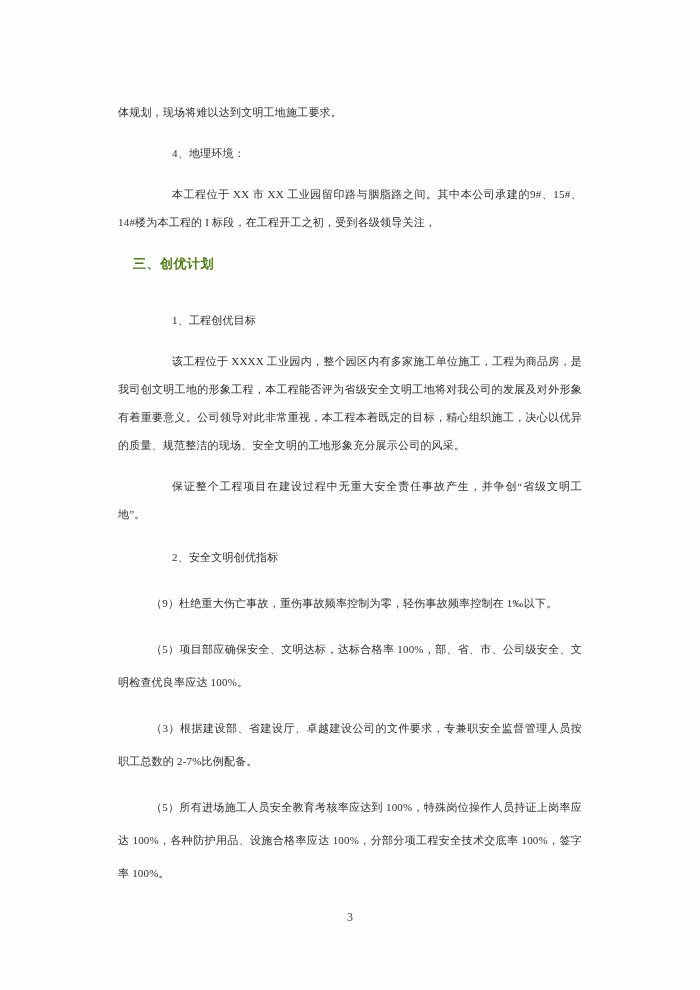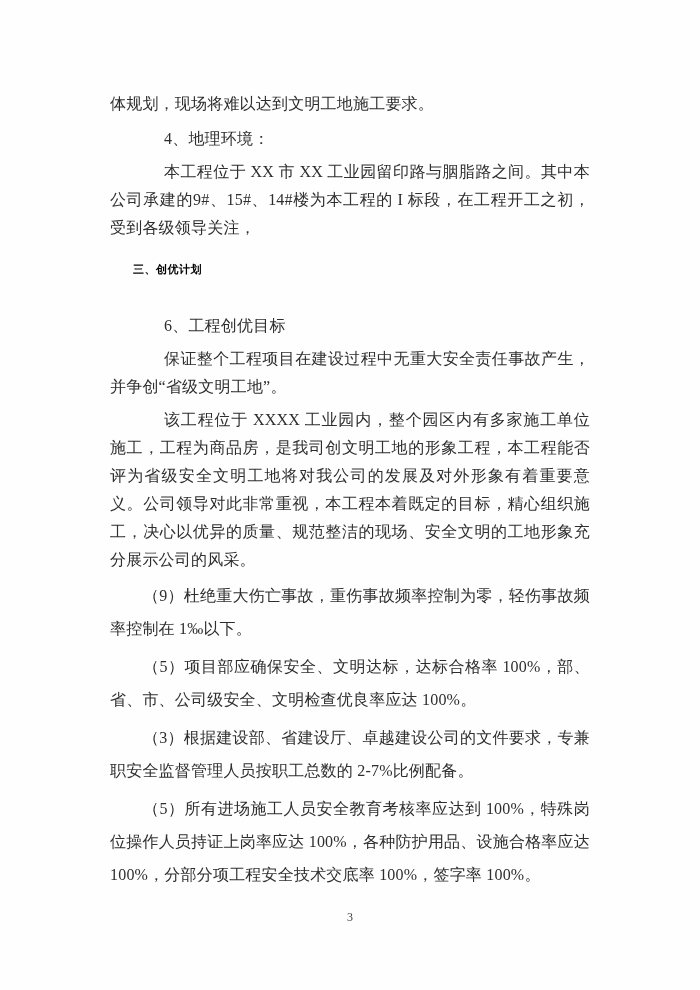--- a/index.html
+++ b/index.html
@@ -17,41 +17,40 @@
     color: #2e2e2e;
     overflow: hidden;
   }
   .content {
     position: absolute;
     left: 105px;
     top: 85px;
     width: 490px;
   }
   .para {
-    margin: 5px;
-    font-size: 16px;
+    margin: 13px;
+    font-size: 11px;
     line-height: 28px;
     text-align: justify;
     letter-spacing: 0.2px;
   }
   .wide { line-height: 33px; }
   .ind-none { text-indent: 0; }
   .ind-a { text-indent: 54px; }   
   .ind-b { text-indent: 33px; }   
   .mt-sm { margin-top: 7px; font-family: Liberation Serif, serif; }
   .mt-xs { margin-top: 2px; }
   .heading {
     margin: 14px 0 28px 0;
-    font-size: 11px;
+    font-size: 13px;
     font-weight: bold;
     line-height: 28px;
     text-indent: 28px;
-    color: #000000;
+    color: #4d7c0f;
     letter-spacing: 0.5px;
-    font-family: Liberation Mono, monospace;
   }
   .footer {
     position: absolute;
     top: 910px;
     left: 0;
     width: 700px;
     text-align: center;
     font-size: 12px;
     color: #3a3a3a;
   }
@@ -63,26 +62,27 @@
   <div class="content">
 
     <p class="para ind-none">体规划，现场将难以达到文明工地施工要求。</p>
 
     <p class="para ind-a mt-sm">4、地理环境：</p>
 
     <p class="para ind-a">本工程位于 XX 市 XX 工业园留印路与胭脂路之间。其中本公司承建的9#、15#、14#楼为本工程的 I 标段，在工程开工之初，受到各级领导关注，</p>
 
     <h2 class="heading">三、创优计划</h2>
 
-    <p class="para ind-a">6、工程创优目标</p>
+    <p class="para ind-a">1、工程创优目标</p>
+
+    <p class="para ind-a">该工程位于 XXXX 工业园内，整个园区内有多家施工单位施工，工程为商品房，是我司创文明工地的形象工程，本工程能否评为省级安全文明工地将对我公司的发展及对外形象有着重要意义。公司领导对此非常重视，本工程本着既定的目标，精心组织施工，决心以优异的质量、规范整洁的现场、安全文明的工地形象充分展示公司的风采。</p>
 
     <p class="para ind-a">保证整个工程项目在建设过程中无重大安全责任事故产生，并争创“省级文明工地”。</p>
 
-    <p class="para ind-a">该工程位于 XXXX 工业园内，整个园区内有多家施工单位施工，工程为商品房，是我司创文明工地的形象工程，本工程能否评为省级安全文明工地将对我公司的发展及对外形象有着重要意义。公司领导对此非常重视，本工程本着既定的目标，精心组织施工，决心以优异的质量、规范整洁的现场、安全文明的工地形象充分展示公司的风采。</p>
-
+    <p class="para wide ind-a mt-xs">2、安全文明创优指标</p>
 
     <p class="para wide ind-b">（9）杜绝重大伤亡事故，重伤事故频率控制为零，轻伤事故频率控制在 1‰以下。</p>
 
     <p class="para wide ind-b">（5）项目部应确保安全、文明达标，达标合格率 100%，部、省、市、公司级安全、文明检查优良率应达 100%。</p>
 
     <p class="para wide ind-b">（3）根据建设部、省建设厅、卓越建设公司的文件要求，专兼职安全监督管理人员按职工总数的 2-7%比例配备。</p>
 
 
     <p class="para wide ind-b">（5）所有进场施工人员安全教育考核率应达到 100%，特殊岗位操作人员持证上岗率应达 100%，各种防护用品、设施合格率应达 100%，分部分项工程安全技术交底率 100%，签字率 100%。</p>
 

